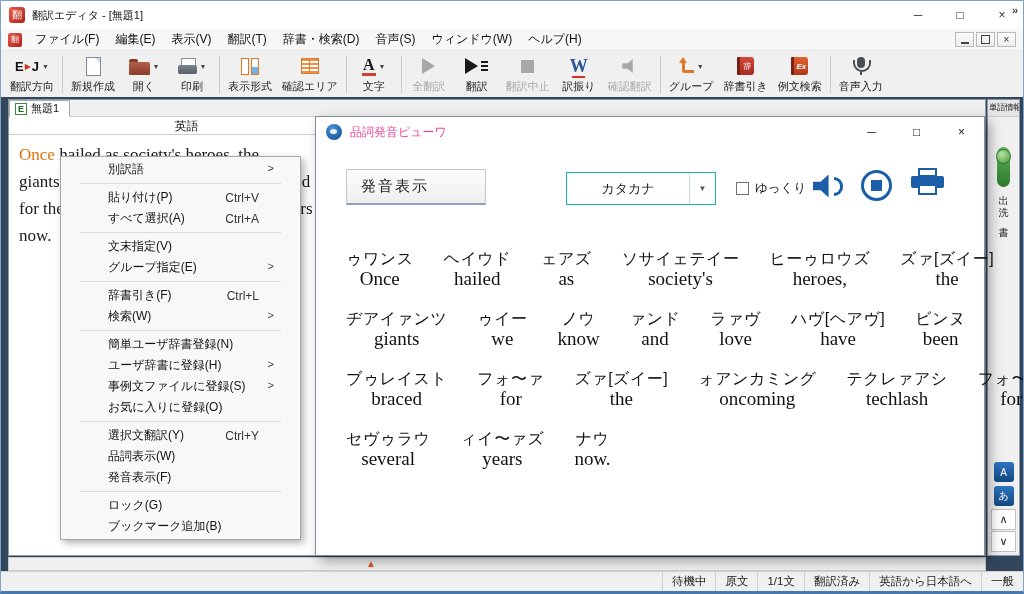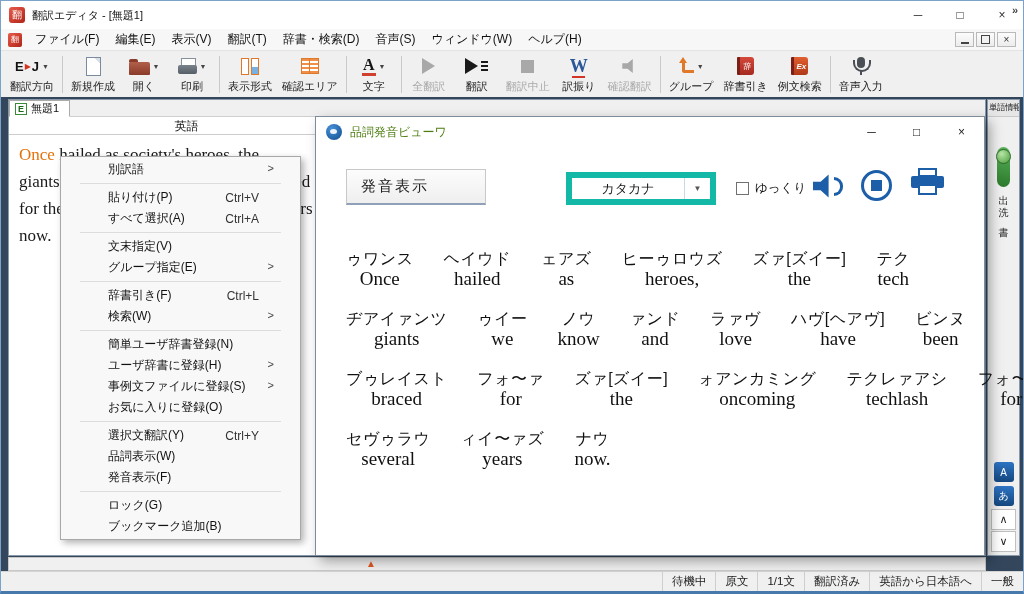--- a/index.html
+++ b/index.html
@@ -138,29 +138,29 @@
   .cmenu-shortcut { margin-left:auto; padding-right:16px; color:#333; }
   .cmenu-arrow { position:absolute; right:9px; top:3px; color:#444; font-size:11px; }
   .cmenu-sep { height:1px; background:#dcdcdc; margin:3px 2px; }
 
   
   .dialog { position:absolute; left:314px; top:19px; width:670px; height:440px; background:#fff;
             border:1px solid #7f8c99; box-shadow:5px 5px 12px rgba(0,0,0,.35); z-index:10; }
   .dlg-titlebar { height:30px; display:flex; align-items:center; padding-left:10px; background:#fff; }
   .dlg-icon { width:16px; height:16px; border-radius:50%; background:radial-gradient(circle at 35% 30%,#4a90d8,#0d4c8c); position:relative; }
   .dlg-icon::after { content:""; position:absolute; left:4px; top:5px; width:7px; height:5px; border-radius:50%; background:#fff; opacity:.9; }
-  .dlg-title { font-size:12px; margin-left:8px; color:#4d7c0f; }
+  .dlg-title { font-size:12px; margin-left:8px; color:#ec4899; }
   .dlg-controls { margin-left:auto; display:flex; height:100%; }
   .dlg-btn { width:45px; display:flex; align-items:center; justify-content:center; font-size:12px; color:#222; }
 
   .pron-label { position:absolute; left:30px; top:52px; width:140px; height:36px;
                 background:linear-gradient(#fcfcfc,#efefef); border:1px solid #c8c8c8; border-bottom:2px solid #90a0b8;
                 font-size:15px; letter-spacing:2px; display:flex; align-items:center; padding-left:14px; color:#222; }
   .kana-combo { position:absolute; left:250px; top:55px; width:150px; height:33px; background:#fff;
-                border:6px solid #14b8a6; display:flex; align-items:center; }
+                border:1px solid #14b8a6; display:flex; align-items:center; }
   .kana-value { flex:1; text-align:center; font-size:13px; color:#111; }
   .combo-arrow-box { width:26px; height:100%; border-left:1px solid #cdd8e6; display:flex; align-items:center; justify-content:center; font-size:8px; color:#555; }
   .slow-check { position:absolute; left:420px; top:63px; display:flex; align-items:center; gap:6px; font-size:12.5px; color:#111; }
   .chk-box { width:13px; height:13px; border:1px solid #707070; background:#fff; }
 
   .spk { position:absolute; left:495px; top:52px; width:36px; height:34px; }
   .spk-body { position:absolute; left:2px; top:5px; width:20px; height:24px; background:#1c5ea8;
               clip-path:polygon(0 32%,38% 32%,78% 2%,78% 98%,38% 68%,0 68%); }
   .spk-wave { position:absolute; right:4px; top:8px; width:9px; height:19px;
               border:3px solid #1c5ea8; border-left:none; border-radius:0 10px 10px 0; }
@@ -505,20 +505,24 @@
             </span>
             <span class="rword">
               <span class="rkana">ヘイウド</span>
               <span class="ren">hailed</span>
             </span>
             <span class="rword">
               <span class="rkana">ェアズ</span>
               <span class="ren">as</span>
             </span>
             <span class="rword">
+              <span class="rkana">ソサイェテイー</span>
+              <span class="ren">society's</span>
+            </span>
+            <span class="rword">
               <span class="rkana">ヒーゥロウズ</span>
               <span class="ren">heroes,</span>
             </span>
             <span class="rword">
               <span class="rkana">ズァ[ズイー]</span>
               <span class="ren">the</span>
             </span>
             <span class="rword">
               <span class="rkana">テク</span>
               <span class="ren">tech</span>

